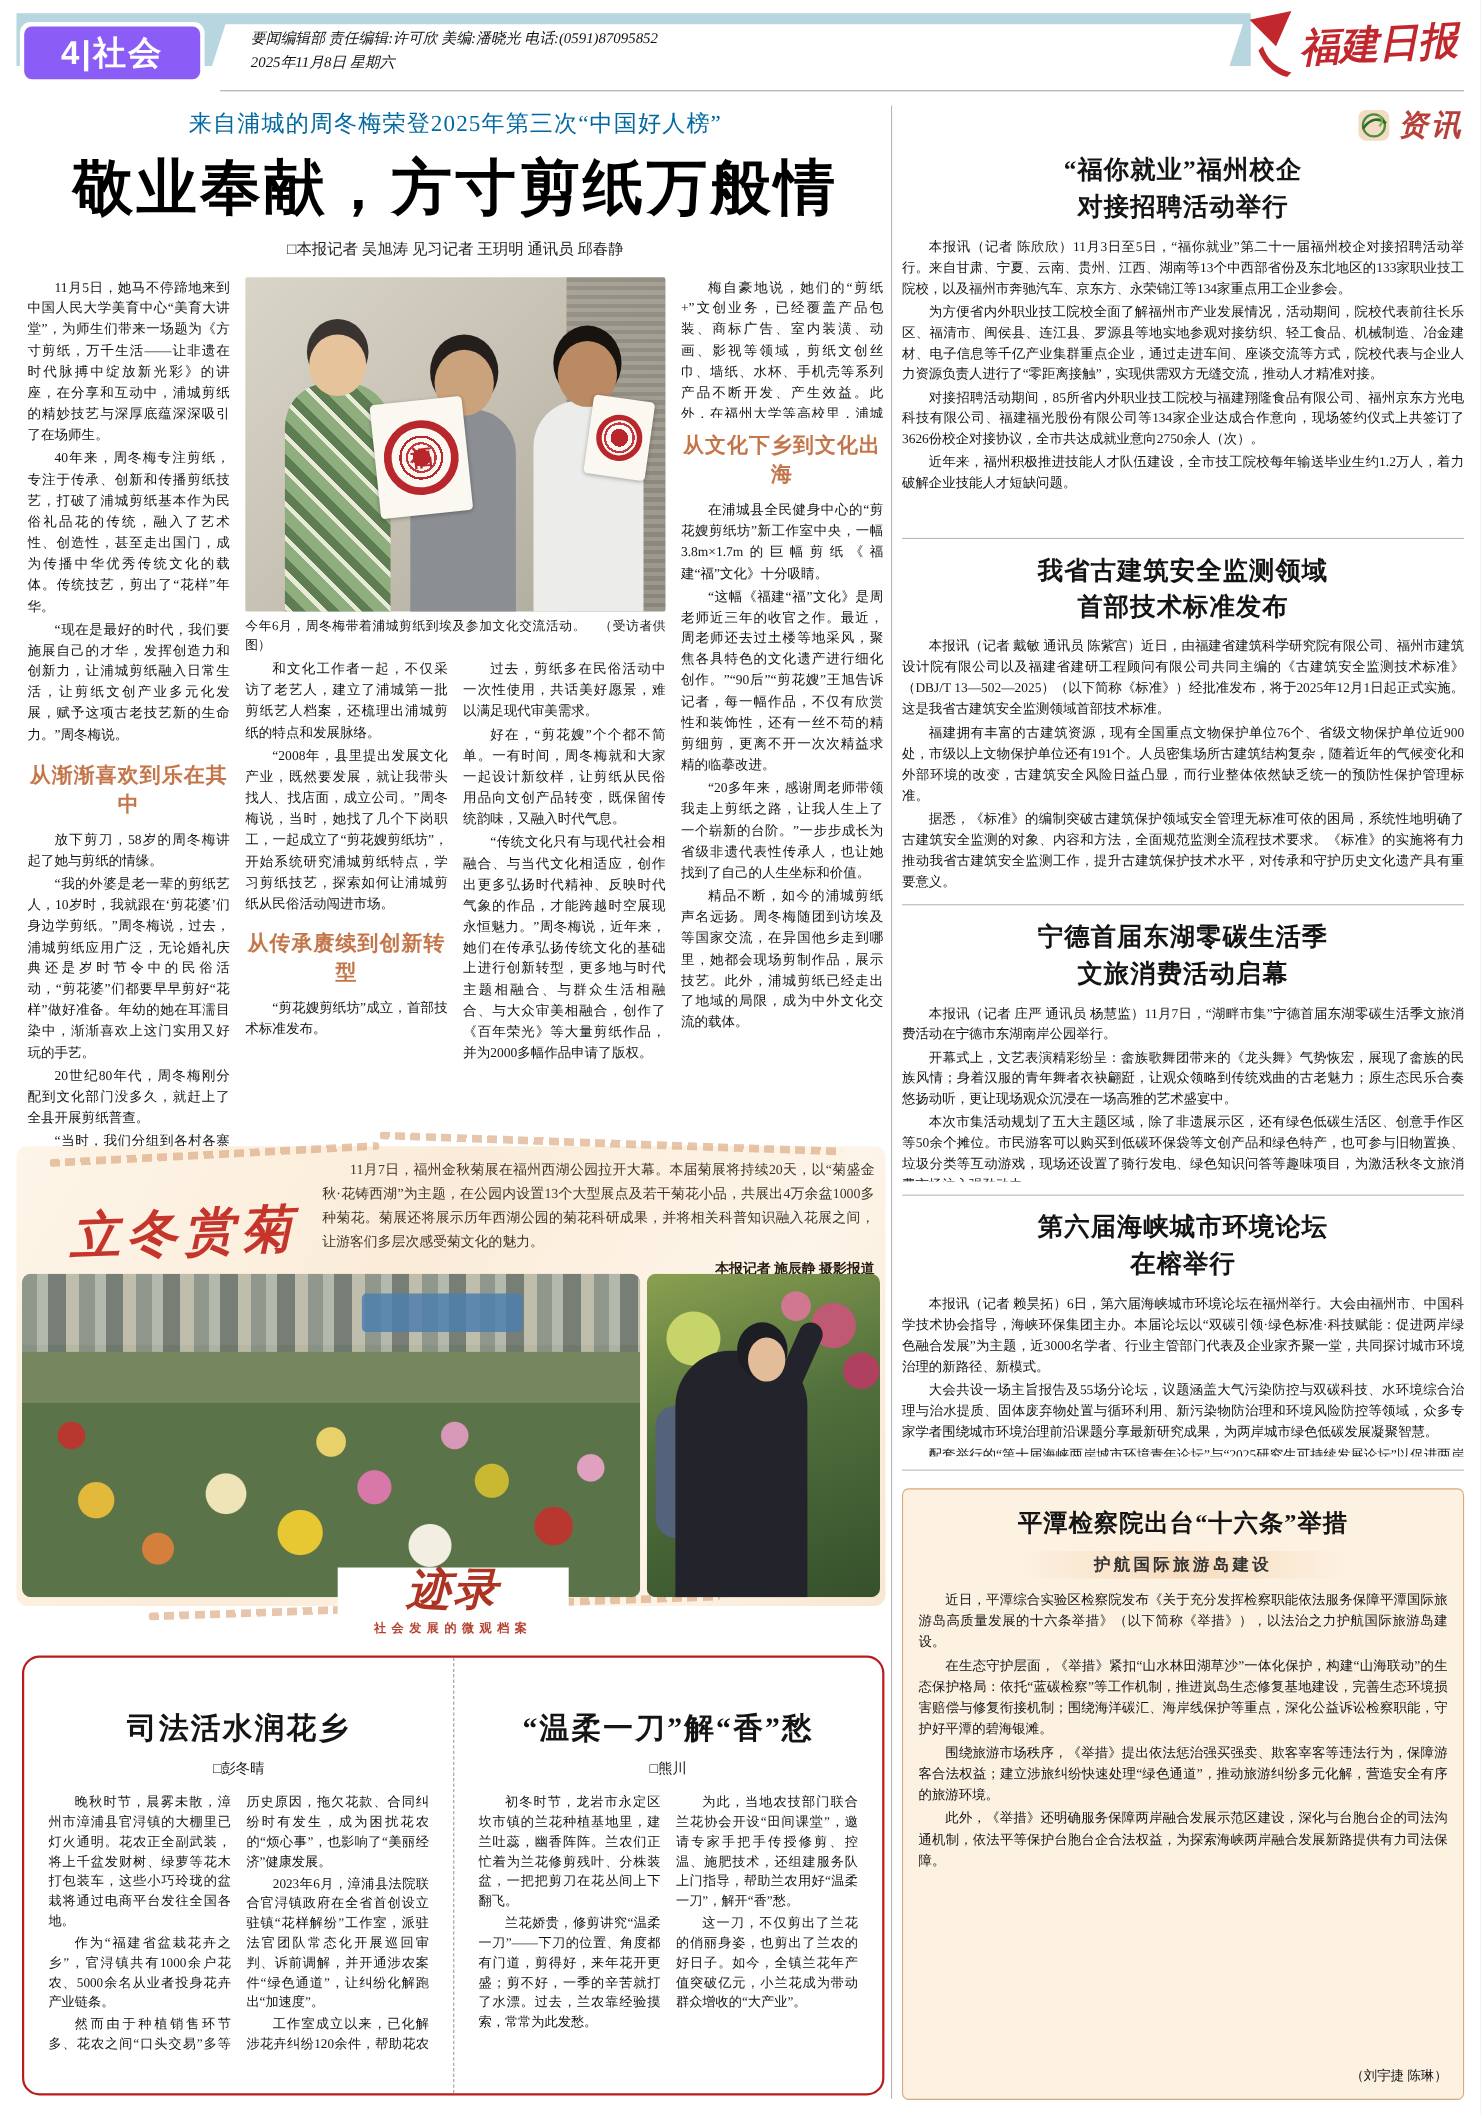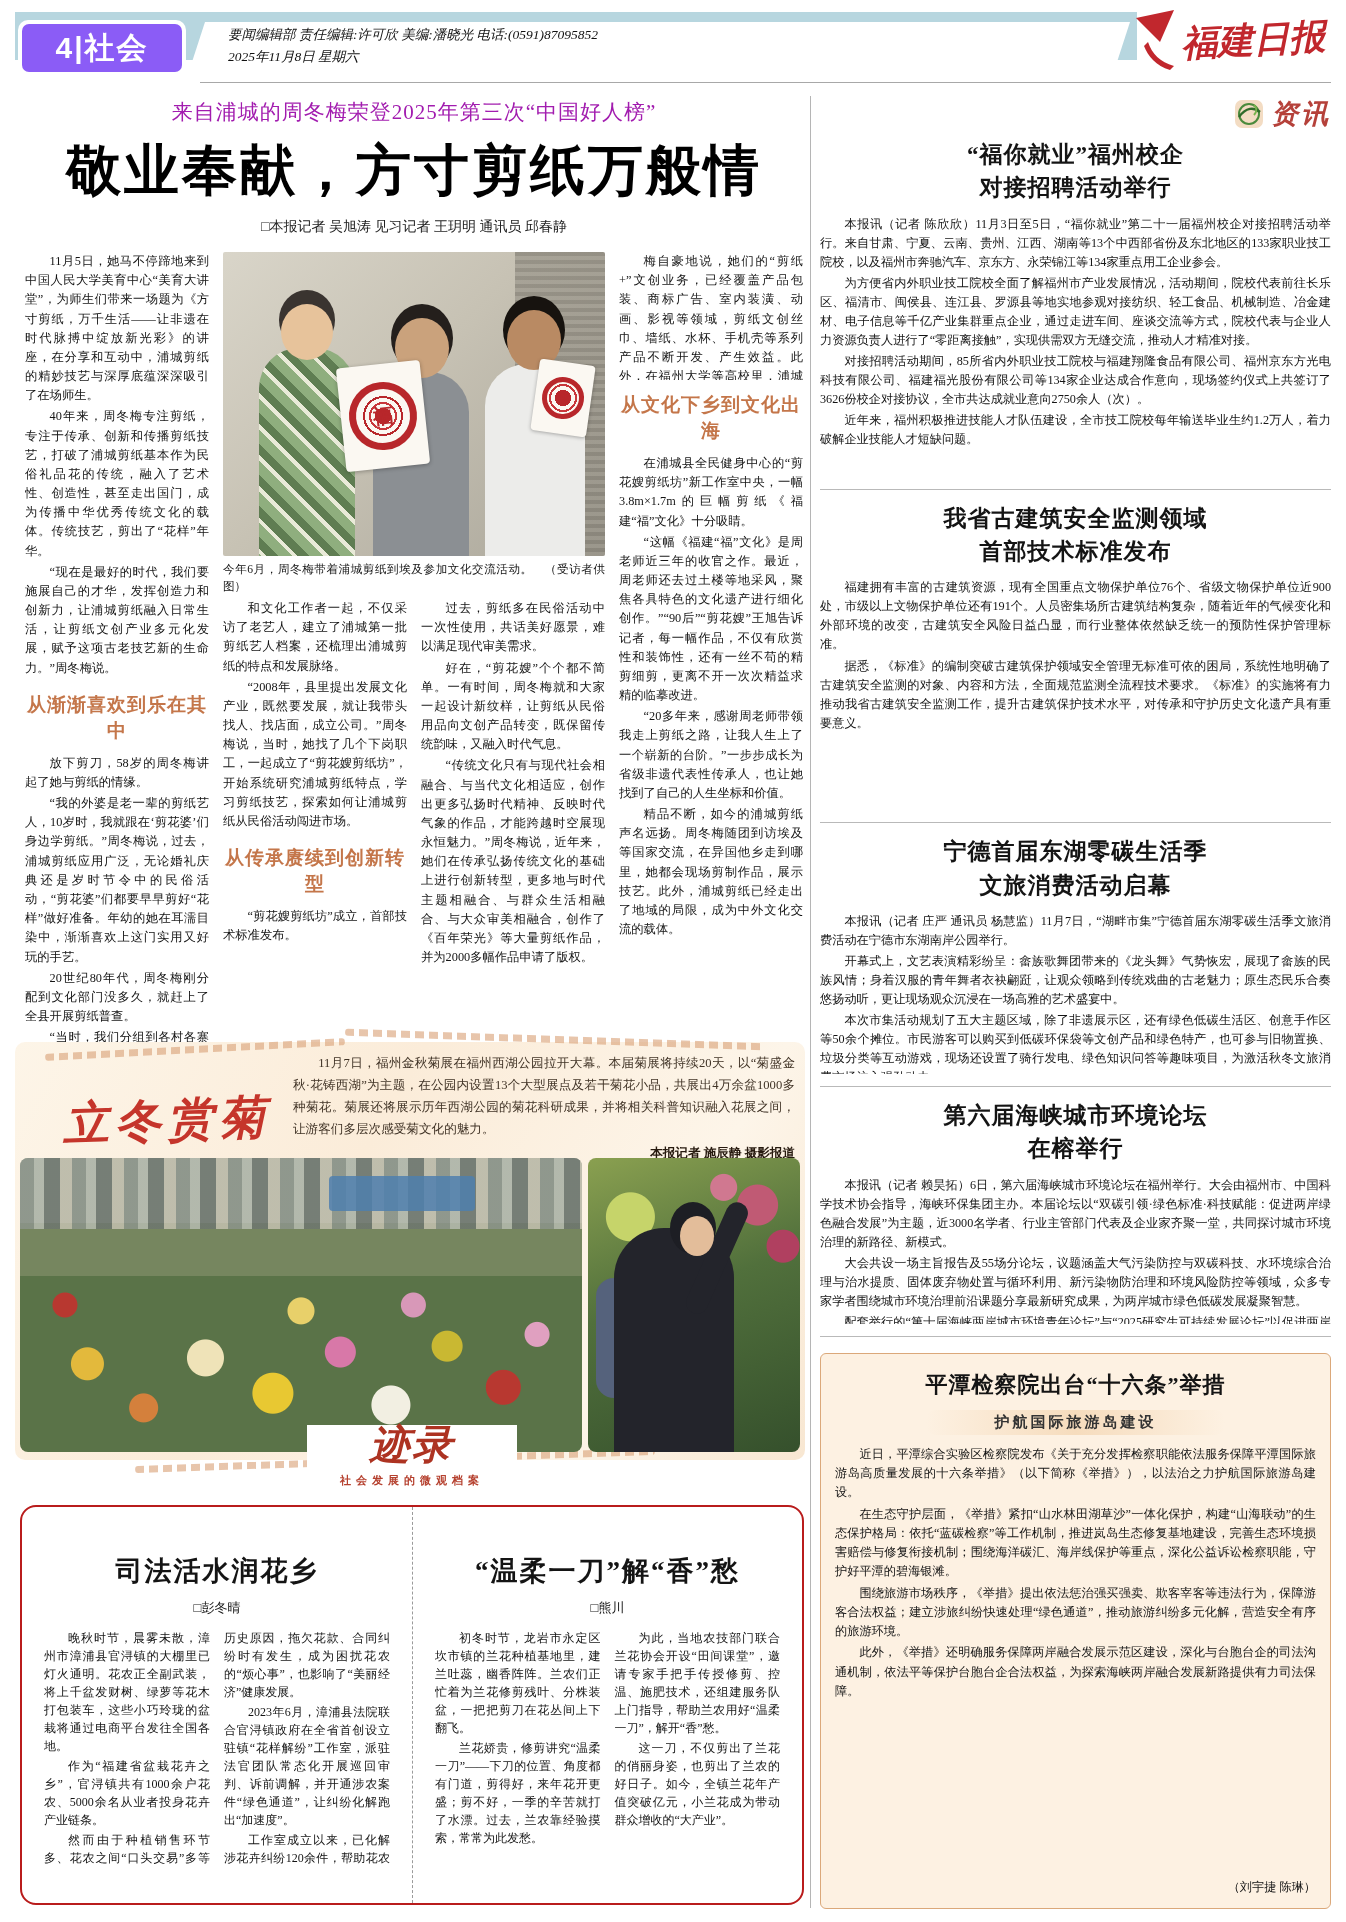--- a/index.html
+++ b/index.html
@@ -11,21 +11,21 @@
   .badge{position:absolute;left:18px;top:20px;width:168px;height:56px;background:#fff;border-radius:10px;padding:4px}
   .badge-in{width:100%;height:100%;background:#8b5cf6;border-radius:7px;display:flex;align-items:center;justify-content:center;
             color:#fff;font-family:"Liberation Sans",sans-serif;font-weight:bold;font-size:30px;letter-spacing:2px}
   .edpanel{position:absolute;left:205px;top:22px;width:925px;height:52px;background:#fff;transform:skewX(-18deg);transform-origin:top left}
   .edtext{position:absolute;left:228px;top:24px;width:880px;font-style:italic;font-size:13.5px;line-height:1.6;color:#111}
   .headrule{position:absolute;left:200px;top:82px;width:1131px;height:0;border-top:1px solid #a8a8a8}
   .logo{position:absolute;right:16px;top:8px;width:200px;height:66px}
   
   .vdiv{position:absolute;left:810px;top:96px;height:1812px;border-left:1px solid #b5b5b5}
   .art-head{position:absolute;left:25px;top:98px;width:778px;text-align:center}
-  .kicker{font-size:21px;letter-spacing:1px;color:#a21caf}
+  .kicker{font-size:21px;letter-spacing:1px;color:#0369a1}
   .headline{margin-top:8px;font-family:"Liberation Sans","DejaVu Sans",sans-serif;font-weight:900;font-size:55px;letter-spacing:3px;color:#000}
   .byline{margin-top:10px;font-size:14px;color:#222}
   .art-body{position:absolute;left:25px;top:252px;width:778px;height:782px;display:flex;gap:14px}
   .flow{font-size:12.3px;line-height:1.56;text-align:justify;overflow:hidden}
   .para{text-indent:2em;margin-bottom:2px}
   .c1,.c4{width:184px;height:782px}
   .mid{width:382px;display:flex;flex-direction:column}
   .photo-main{position:relative;width:100%;height:304px;background:linear-gradient(135deg,#d9d5c9 0%,#c7c2b4 45%,#aaa69a 100%);overflow:hidden;border-radius:2px}
   .pm-bgstripe{position:absolute;right:0;top:0;width:90px;height:100%;background:repeating-linear-gradient(0deg,#8e8a80 0 4px,#6f6b62 4px 8px);opacity:.55}
   .pm-woman{position:absolute;left:36px;top:96px;width:96px;height:220px;border-radius:40px 40px 0 0;
@@ -278,20 +278,21 @@
         </div>
     </div>
     <div class="sb-sep"></div>
 
     <div>
       <div class="sb-title">
         <div>我省古建筑安全监测领域</div>
         <div>首部技术标准发布</div>
       </div>
       <div class="sb-body" style="height:232px">
+          <p class="para">本报讯（记者 戴敏 通讯员 陈紫宫）近日，由福建省建筑科学研究院有限公司、福州市建筑设计院有限公司以及福建省建研工程顾问有限公司共同主编的《古建筑安全监测技术标准》（DBJ/T 13—502—2025）（以下简称《标准》）经批准发布，将于2025年12月1日起正式实施。这是我省古建筑安全监测领域首部技术标准。</p>
           <p class="para">福建拥有丰富的古建筑资源，现有全国重点文物保护单位76个、省级文物保护单位近900处，市级以上文物保护单位还有191个。人员密集场所古建筑结构复杂，随着近年的气候变化和外部环境的改变，古建筑安全风险日益凸显，而行业整体依然缺乏统一的预防性保护管理标准。</p>
           <p class="para">据悉，《标准》的编制突破古建筑保护领域安全管理无标准可依的困局，系统性地明确了古建筑安全监测的对象、内容和方法，全面规范监测全流程技术要求。《标准》的实施将有力推动我省古建筑安全监测工作，提升古建筑保护技术水平，对传承和守护历史文化遗产具有重要意义。</p>
         </div>
     </div>
     <div class="sb-sep"></div>
 
     <div>
       <div class="sb-title">
         <div>宁德首届东湖零碳生活季</div>
         <div>文旅消费活动启幕</div>

